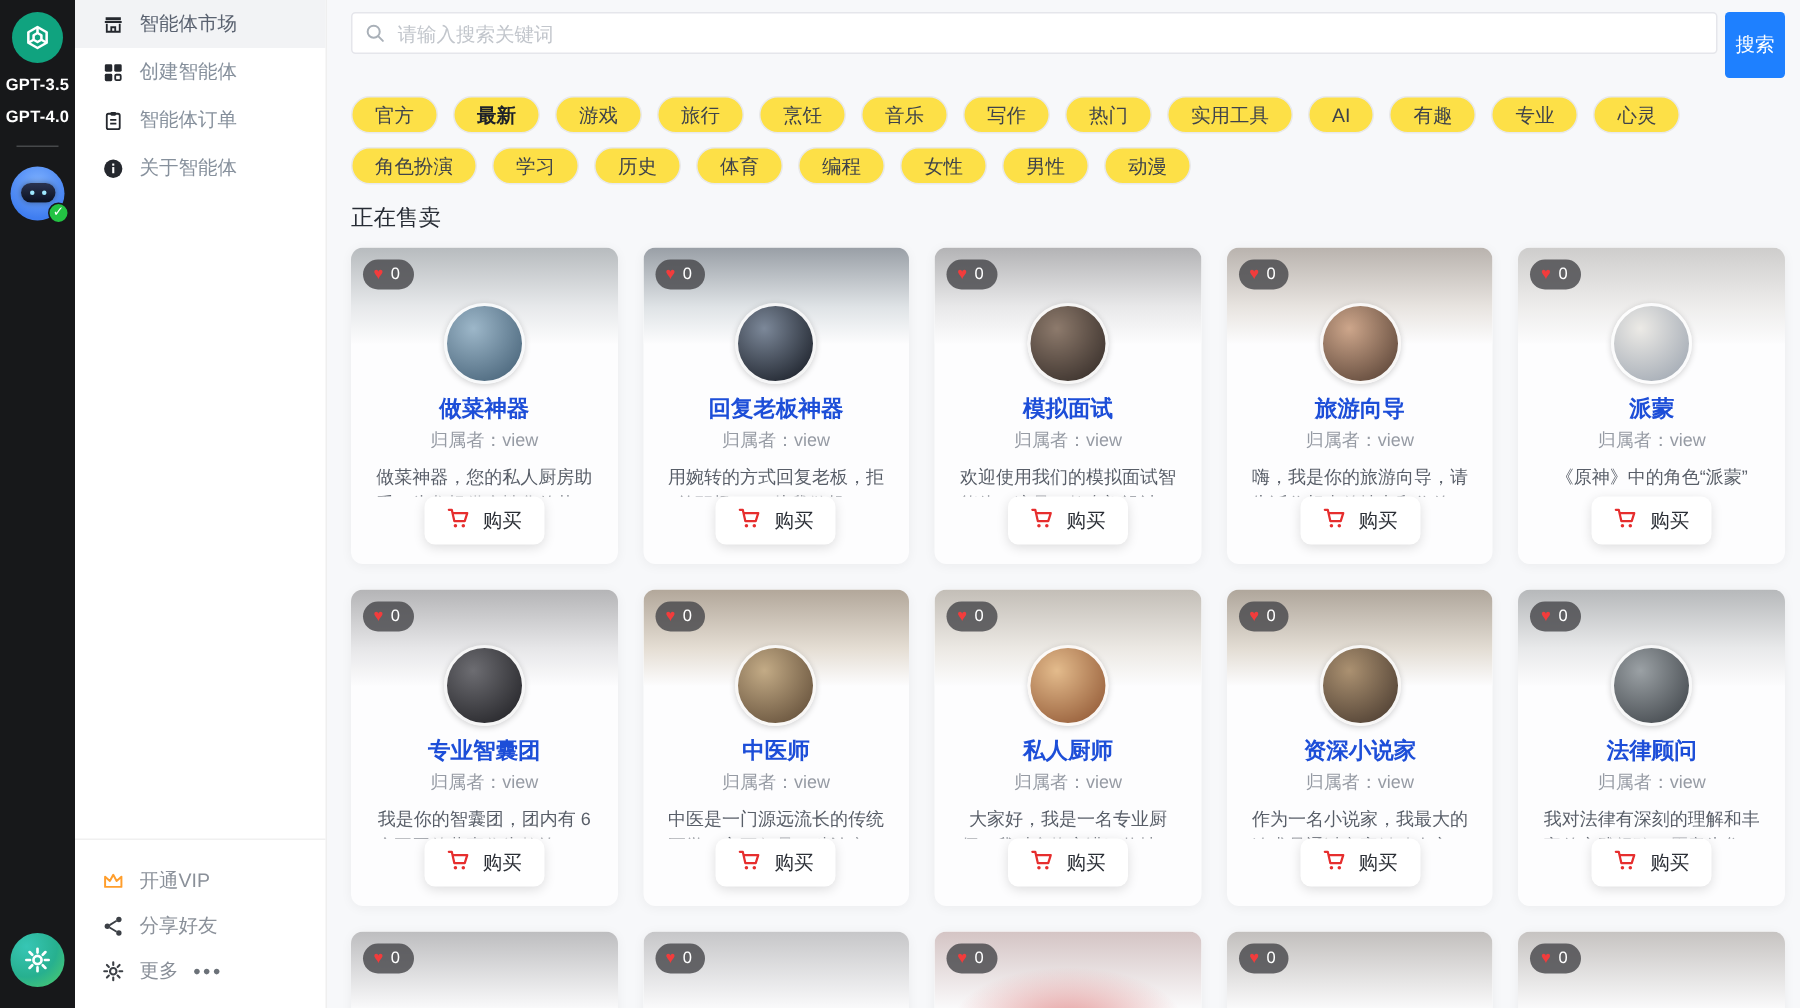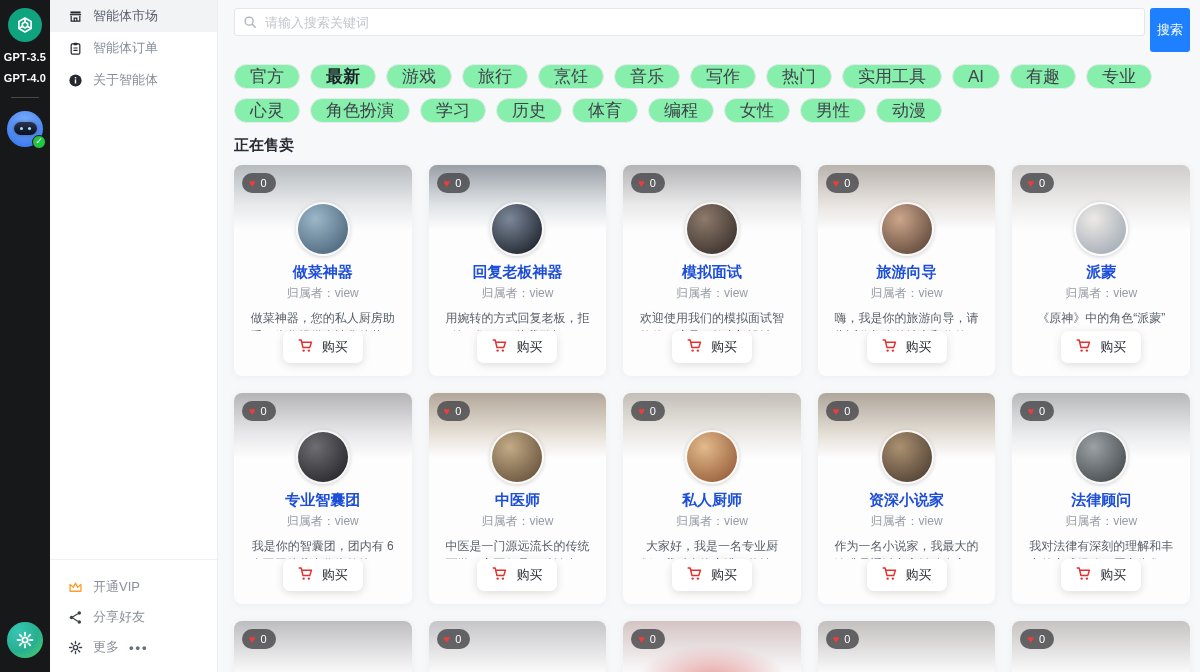--- a/index.html
+++ b/index.html
@@ -38,25 +38,25 @@
   .main { flex:1; background:#f7f8fa; padding:8px 10px 0 16px; overflow:hidden; }
   .search-row { display:flex; gap:5px; }
   .search-box { position:relative; flex:1; }
   .search-box input { width:100%; height:28px; border:1px solid #e5e6eb; border-radius:3px; background:#fff;
     padding:0 10px 0 30px; font-size:13px; color:#333; outline:none; font-family:inherit; }
   .search-box input::placeholder { color:#c2c6cc; }
   .search-box .sicon { position:absolute; left:9px; top:7px; }
   .search-btn { width:40px; height:44px; border:none; border-radius:3px; background:#1e80ff; color:#fff; font-size:13px; cursor:pointer; font-family:inherit; }
 
   .tags { display:flex; flex-wrap:wrap; gap:9px 10px; margin-top:12px; }
-  .tag { height:25px; line-height:23px; padding:0 15px; background:#86efac; border:1px solid #e8e9ec; border-radius:14px;
-    font-size:17px; color:#3f434a; cursor:pointer; white-space:nowrap; }
+  .tag { height:25px; line-height:23px; padding:0 15px; background:#fde047; border:1px solid #e8e9ec; border-radius:14px;
+    font-size:13px; color:#3f434a; cursor:pointer; white-space:nowrap; }
   .tag.active { font-weight:bold; color:#1d2129; }
 
-  .section-title { font-size:15px; font-weight:bold; color:#272c35; margin:13px 0 10px; }
+  .section-title { font-size:15px; font-weight:normal; color:#272c35; margin:13px 0 10px; }
 
   .grid { display:grid; grid-template-columns:repeat(5,1fr); grid-auto-rows:211px; gap:17px; }
   .card { position:relative; background:#fdfdfe; border-radius:8px; overflow:hidden;
     box-shadow:0 1px 8px rgba(0,0,0,.05); display:flex; flex-direction:column; align-items:center; cursor:pointer; }
   .banner { width:100%; height:64px; flex-shrink:0;
     background:radial-gradient(60% 70% at 50% 85%, var(--acc,transparent), transparent 70%),
                linear-gradient(180deg, var(--b1,#bbb), var(--b2,#e8e8e8) 62%, #fcfcfd 100%); }
   .badge { position:absolute; left:8px; top:8px; height:20px; display:flex; align-items:center; gap:5px;
     background:rgba(72,72,76,.82); border-radius:10px; padding:0 9px 0 7px; }
   .heart { color:#f23c3c; font-size:11px; line-height:1; }
@@ -120,20 +120,33 @@
                 <path d="M3.4 7.2 V13 h9.2 V7.2"></path>
                 <path d="M6.6 13 V9.8 h2.8 V13"></path>
               </g>
             </svg>
         </span>
         <span>智能体市场</span>
       </div>
       <div class="menu-item">
         <span class="mi">
           <svg width="15" height="15" viewBox="0 0 16 16">
+              <g fill="currentColor">
+                <rect x="2" y="2" width="5.3" height="5.3" rx="1"></rect>
+                <rect x="8.7" y="2" width="5.3" height="5.3" rx="1"></rect>
+                <rect x="2" y="8.7" width="5.3" height="5.3" rx="1"></rect>
+              </g>
+              <rect x="9.4" y="9.4" width="3.9" height="3.9" rx="0.8" fill="none" stroke="currentColor" stroke-width="1.3"></rect>
+            </svg>
+        </span>
+        <span>创建智能体</span>
+      </div>
+      <div class="menu-item">
+        <span class="mi">
+          <svg width="15" height="15" viewBox="0 0 16 16">
               <rect x="3.4" y="3" width="9.2" height="11" rx="1.2" fill="none" stroke="currentColor" stroke-width="1.3"></rect>
               <rect x="6" y="1.8" width="4" height="2.6" rx="0.8" fill="currentColor"></rect>
               <path d="M5.8 7.4 h4.4 M5.8 10 h4.4" stroke="currentColor" stroke-width="1.2"></path>
             </svg>
         </span>
         <span>智能体订单</span>
       </div>
       <div class="menu-item">
         <span class="mi">
           <svg width="15" height="15" viewBox="0 0 16 16">

